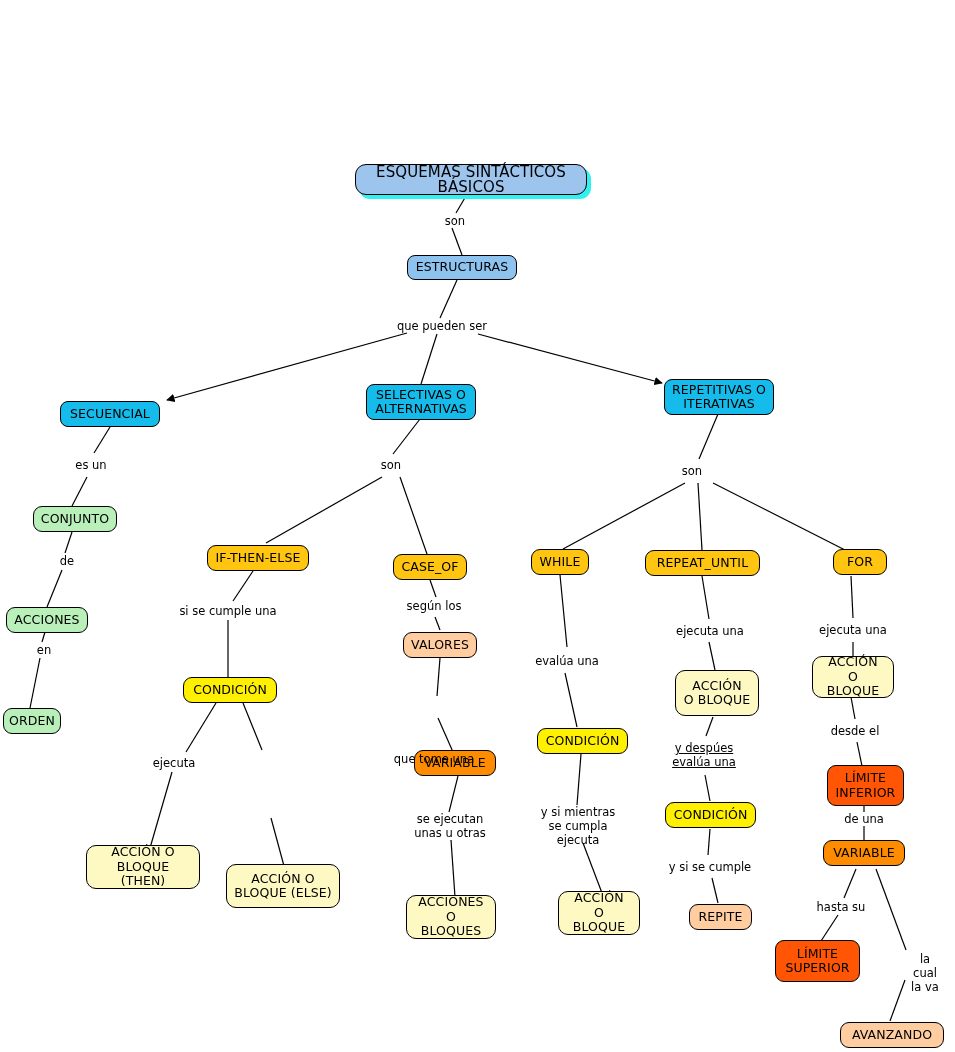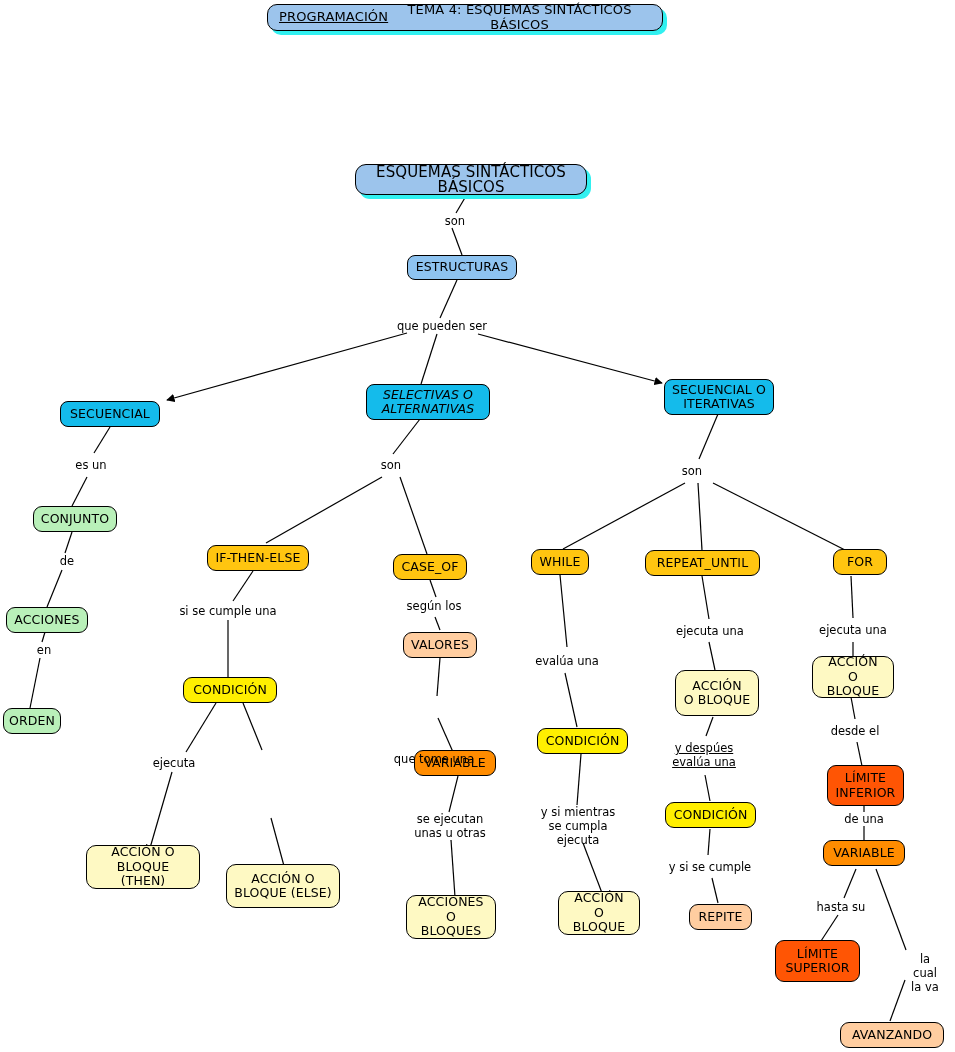--- a/index.html
+++ b/index.html
@@ -134,34 +134,31 @@
       <path d="M 857 742 L 862 766"></path>
       <path d="M 864 805 L 864 812"></path>
       <path d="M 864 826 L 864 840"></path>
       <path d="M 856 869 L 844 898"></path>
       <path d="M 838 915 L 821 941"></path>
       <path d="M 876 869 L 906 950"></path>
       <path d="M 905 980 L 890 1021"></path>
     </g>
   </svg>
 
-  <div class="node title" style="left:267px;top:4px;width:396px;height:27px;">
-    <span class="u">PROGRAMACIÓN</span><span> TEMA 4: ESQUEMAS SINTÁCTICOS BÁSICOS</span>
-  </div>
 
   <div class="node root" style="left:355px;top:164px;width:232px;height:31px;">ESQUEMAS SINTÁCTICOS BÁSICOS</div>
 
   <div class="node blue" style="left:407px;top:255px;width:110px;height:25px;">ESTRUCTURAS</div>
 
   <div class="node cyan" style="left:60px;top:401px;width:100px;height:26px;">SECUENCIAL</div>
 
-  <div class="node cyan" style="left:366px;top:384px;width:124px;height:36px;font-style:italic;">SELECTIVAS O
+  <div class="node cyan" style="left:366px;top:384px;width:110px;height:36px;">SELECTIVAS O
 ALTERNATIVAS</div>
 
-  <div class="node cyan" style="left:664px;top:379px;width:110px;height:36px;">SECUENCIAL O
+  <div class="node cyan" style="left:664px;top:379px;width:110px;height:36px;">REPETITIVAS O
 ITERATIVAS</div>
 
   <div class="node green" style="left:33px;top:506px;width:84px;height:26px;">CONJUNTO</div>
 
   <div class="node green" style="left:6px;top:607px;width:82px;height:26px;">ACCIONES</div>
 
   <div class="node green" style="left:3px;top:708px;width:58px;height:26px;">ORDEN</div>
 
   <div class="node amber" style="left:207px;top:545px;width:102px;height:26px;">IF-THEN-ELSE</div>
 

